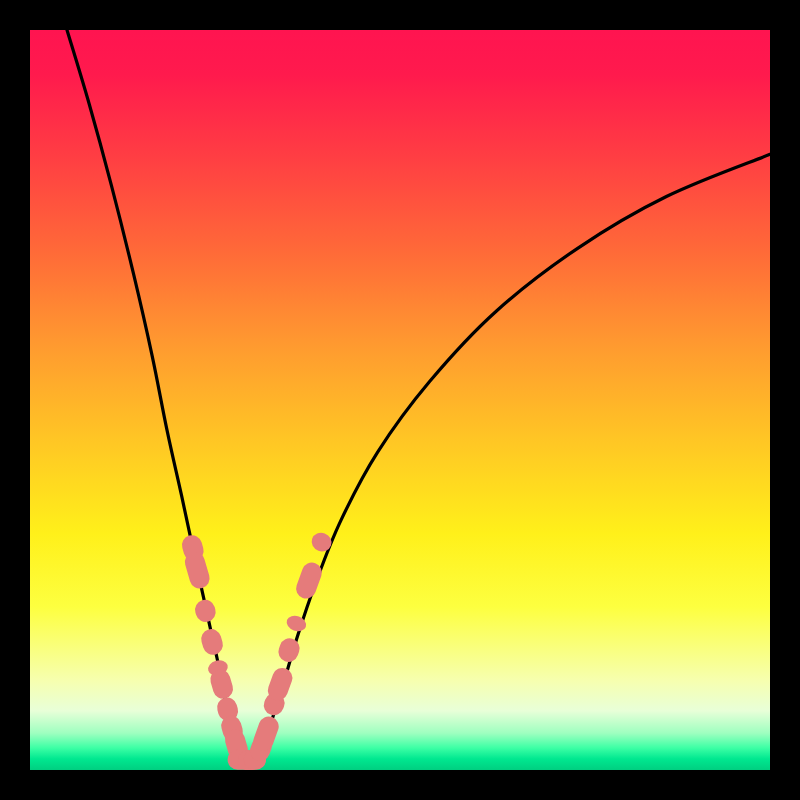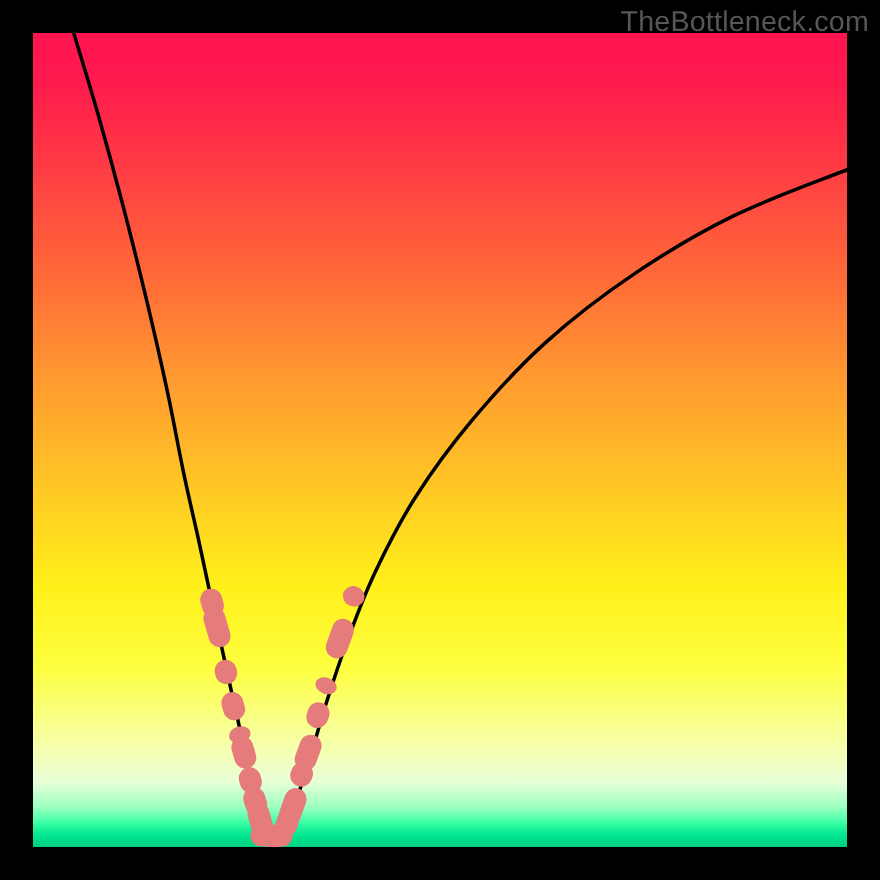--- a/index.html
+++ b/index.html
@@ -62,21 +62,20 @@
   svg.overlay {
     position: absolute;
     inset: 0;
   }
 </style>
 </head>
 <body>
 
 <div class="stage">
 
-  <div class="watermark">TheBottleneck.com</div>
 
   <div class="plot-area">
     <div class="gradient-bg">
       <div class="gradient-main"></div>
     </div>
 
     <svg class="overlay" viewBox="0 0 740 740" preserveAspectRatio="none">
       <g id="curves">
           <path d="M 37.00 0.00 C 41.00 13.32, 51.21 46.03, 59.20 74.00 C 67.19 101.97, 73.41 124.76, 81.40 155.40 C 89.39 186.04, 96.27 213.56, 103.60 244.20 C 110.93 274.84, 116.11 297.63, 122.10 325.60 C 128.09 353.57, 131.57 374.29, 136.90 399.60 C 142.23 424.91, 147.04 444.89, 151.70 466.20 C 156.36 487.51, 159.07 500.68, 162.80 518.00 C 166.53 535.32, 169.22 547.75, 172.42 562.40 C 175.62 577.05, 177.90 587.41, 180.56 599.40 C 183.22 611.39, 185.09 619.01, 187.22 629.00 C 189.35 638.99, 190.67 646.24, 192.40 654.90 C 194.13 663.56, 195.37 670.04, 196.84 677.10 C 198.31 684.16, 199.34 688.66, 200.54 694.12 C 201.74 699.58, 202.43 703.18, 203.50 707.44 C 204.57 711.70, 205.53 714.74, 206.46 717.80 C 207.39 720.86, 207.88 722.46, 208.68 724.46 C 209.48 726.46, 210.50 727.83, 210.90 728.90 C 211.30 729.97, 208.24 730.11, 210.90 730.38 C 213.56 730.65, 223.04 730.65, 225.70 730.38 C 228.36 730.11, 225.03 730.23, 225.70 728.90 C 226.37 727.57, 227.67 726.31, 229.40 722.98 C 231.13 719.65, 232.92 716.79, 235.32 710.40 C 237.72 704.01, 239.52 697.45, 242.72 687.46 C 245.92 677.47, 248.82 668.89, 253.08 654.90 C 257.34 640.91, 260.67 627.74, 266.40 609.76 C 272.13 591.78, 276.91 576.45, 284.90 555.00 C 292.89 533.55, 299.48 514.60, 310.80 490.62 C 322.12 466.64, 331.82 446.84, 347.80 421.80 C 363.78 396.76, 378.29 376.81, 399.60 351.50 C 420.91 326.19, 439.56 305.18, 466.20 281.20 C 492.84 257.22, 516.96 238.95, 547.60 218.30 C 578.24 197.65, 601.77 183.42, 636.40 166.50 C 671.03 149.58, 721.35 131.91, 740.00 124.32" fill="none" stroke="#000000" stroke-width="3.2" stroke-linecap="round"></path>
         </g>

